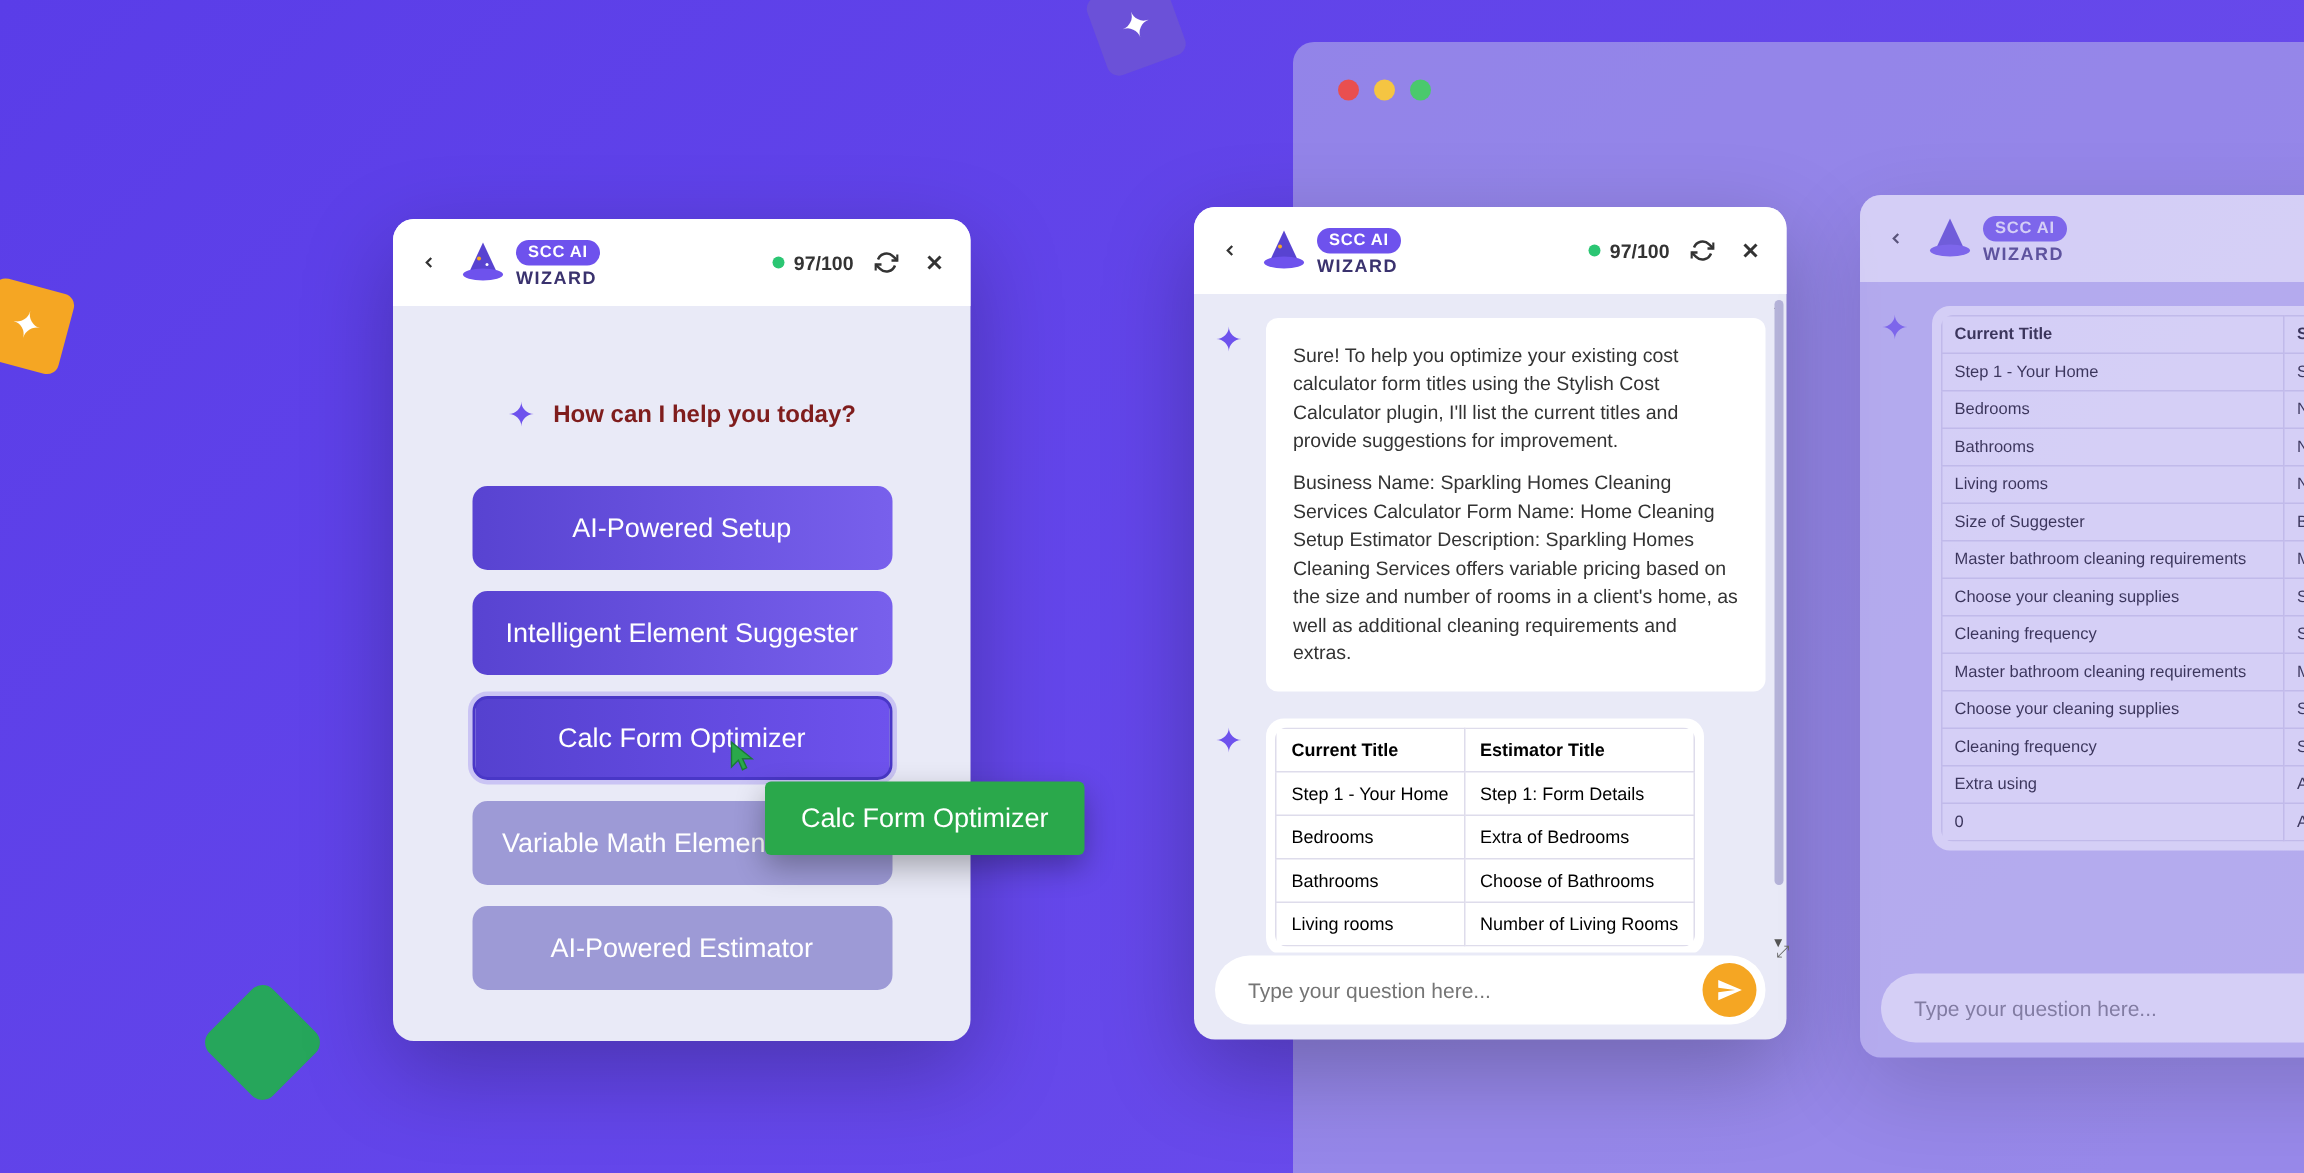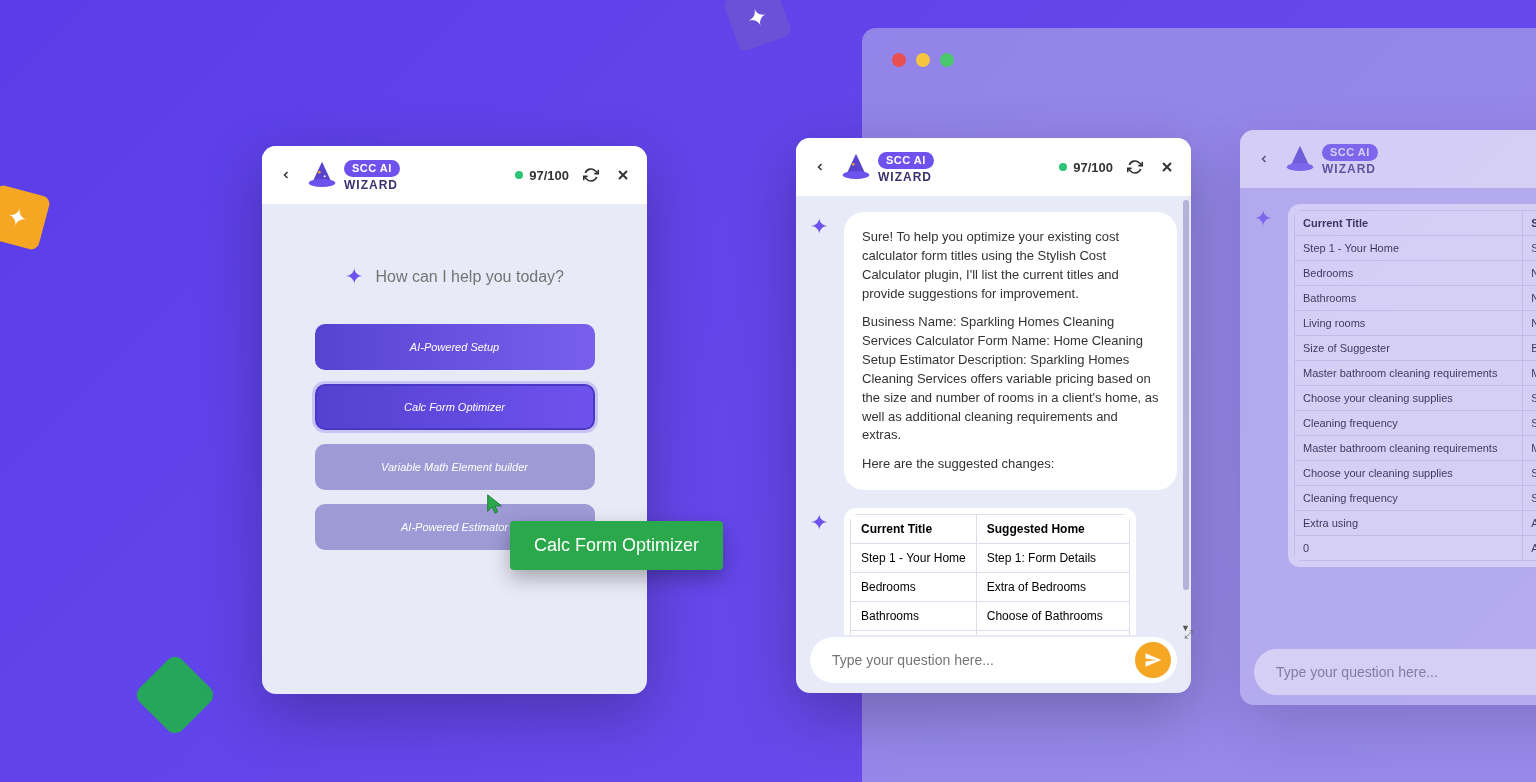--- a/index.html
+++ b/index.html
@@ -42,39 +42,39 @@
 .pill { background:#6e52ed; color:#fff; font-size:11px; font-weight:700; padding:3px 8px; border-radius: 10px; letter-spacing:0.5px; }
 .wiz-word { font-size:12px; font-weight:700; color:#3a326e; letter-spacing:1px; margin-top:2px; }
 .hdr-right { display:flex; align-items:center; gap:12px; }
 .credits { display:flex; align-items:center; gap:6px; font-size:13px; font-weight:600; color:#333;}
 .green-dot { width:8px; height:8px; border-radius:50%; background:#2bc673;}
 .icon-btn { cursor:pointer; color:#333; font-size:16px; display:flex; align-items:center; justify-content:center; width:20px; height:20px;}
 
 .body-1 { padding: 60px 38px 0; }
 .prompt-head { display:flex; align-items:center; justify-content:center; gap:12px; margin-bottom:34px;}
 .prompt-head .sparkle { color:#6e52ed; font-size:22px;}
-.prompt-head .q { font-size:16px; font-weight:400; color:#737373;}
-.option-btn { width:280px; margin: 0 auto 14px; height:46px; border-radius:10px; display:flex; align-items:center; justify-content:center; color:#fff; font-size:11px; font-weight:500; cursor:pointer;font-style:italic; }
+.prompt-head .q { font-size:16px; font-weight:700; color:#7f1d1d;}
+.option-btn { width:280px; margin: 0 auto 14px; height:56px; border-radius:10px; display:flex; align-items:center; justify-content:center; color:#fff; font-size:18px; font-weight:500; cursor:pointer; }
 .opt-primary { background: linear-gradient(90deg, #5843d1, #7860ec); }
 .opt-active { background: linear-gradient(90deg, #5541cf, #6e52ed); border:2px solid #4937c7; box-shadow: 0 0 0 3px rgba(110,82,237,0.25); }
 .opt-muted { background: #9d9ad6; color:#fff; }
 
 .cursor { position:absolute; left:484px; top:493px; z-index:50; }
 .cursor svg { width:22px; height:22px; }
 .tooltip { position:absolute; left:510px; top:521px; background:#2aa84b; color:#fff; padding:14px 24px; border-radius:4px; font-size:18px; font-weight:500; box-shadow: 0 8px 20px rgba(0,0,0,0.3); z-index:50;}
 
 .body-2 { padding: 16px 14px 0; height: calc(100% - 58px - 58px); overflow:hidden; position:relative;}
 .scroll-track { position:absolute; right:2px; top:4px; bottom:4px; width:8px; }
 .scroll-thumb { position:absolute; right:0; top:0; width:6px; height:390px; background:#b4b2d8; border-radius:3px;}
 .scroll-up { position:absolute; right:-1px; top:-2px; font-size:9px; color:#555;}
 .scroll-down { position:absolute; right:-1px; bottom:-2px; font-size:9px; color:#555;}
 
 .msg-row { display:flex; gap:10px; margin-bottom:18px; }
 .msg-row .sparkle { color:#6e52ed; font-size:22px; flex:0 0 24px; margin-top:2px;}
-.bubble { background:#fff; border-radius:20px; padding:16px 18px; font-size:13px; line-height:1.45; color:#333; flex:1;}
+.bubble { background:#fff; border-radius:8px; padding:16px 18px; font-size:13px; line-height:1.45; color:#333; flex:1;}
 .bubble p { margin-bottom:10px;}
 .bubble p:last-child { margin-bottom:0;}
 
 .tbl { width:100%; border-collapse:collapse; font-size:12px; background:#fff; border-radius:8px; overflow:hidden;}
 .tbl th, .tbl td { border:1px solid #dedceb; text-align:left; padding:7px 10px;}
 .tbl th { font-weight:600; background:#fff;}
 .tbl-wrap { background:#fff; border-radius:12px; padding:6px; overflow:hidden;}
 
 .input-bar { position:absolute; left:14px; right:14px; bottom:10px; height:46px; background:#fff; border-radius:24px; display:flex; align-items:center; padding: 0 6px 0 22px; }
 .input-bar input { flex:1; border:none; outline:none; font-size:14px; color:#555; background:transparent;}
@@ -145,20 +145,21 @@
           </svg>
         </span>
     </div>
   </div>
   <div class="body-1">
     <div class="prompt-head">
       <span class="sparkle">✦</span>
       <span class="q">How can I help you today?</span>
     </div>
     <div class="option-btn opt-primary">AI-Powered Setup</div>
+    <div class="option-btn opt-primary">Intelligent Element Suggester</div>
     <div class="option-btn opt-active">Calc Form Optimizer</div>
     <div class="option-btn opt-muted">Variable Math Element builder</div>
     <div class="option-btn opt-muted">AI-Powered Estimator</div>
   </div>
 </div>
 
 <div class="cursor">
   <svg viewBox="0 0 24 24">
       <path fill="#2aa84b" stroke="#1a7a36" stroke-width="1" d="M4 2 L4 20 L9 15 L12 22 L15 20.5 L12 14 L19 14 Z"></path>
     </svg>
@@ -206,31 +207,30 @@
     <div class="scroll-track">
       <span class="scroll-up">▲</span>
       <div class="scroll-thumb"></div>
       <span class="scroll-down">▼</span>
     </div>
     <div class="msg-row">
       <span class="sparkle">✦</span>
       <div class="bubble">
         <p>Sure! To help you optimize your existing cost calculator form titles using the Stylish Cost Calculator plugin, I'll list the current titles and provide suggestions for improvement.</p>
         <p>Business Name: Sparkling Homes Cleaning Services Calculator Form Name: Home Cleaning Setup Estimator Description: Sparkling Homes Cleaning Services offers variable pricing based on the size and number of rooms in a client's home, as well as additional cleaning requirements and extras.</p>
-        <p>Here are the suggested changes:</p>
       </div>
     </div>
     <div class="msg-row">
       <span class="sparkle">✦</span>
       <div class="tbl-wrap">
         <table class="tbl">
           <thead>
               <tr>
             <th>Current Title</th>
-            <th>Suggested Home</th>
+            <th>Estimator Title</th>
           </tr>
             </thead>
           <tbody id="p2-rows">
               <tr>
                 <td>Step 1 - Your Home</td>
                 <td>Step 1: Form Details</td>
               </tr>
               <tr>
                 <td>Bedrooms</td>
                 <td>Extra of Bedrooms</td>

